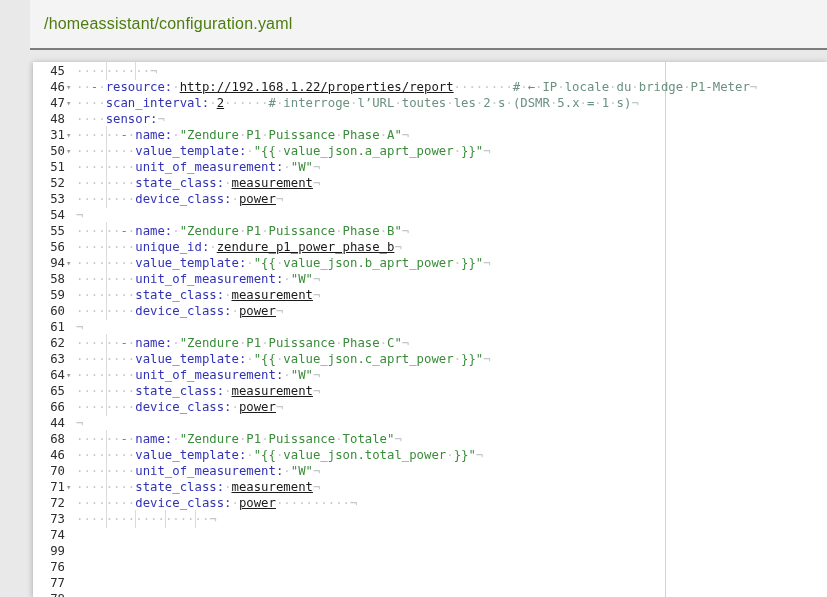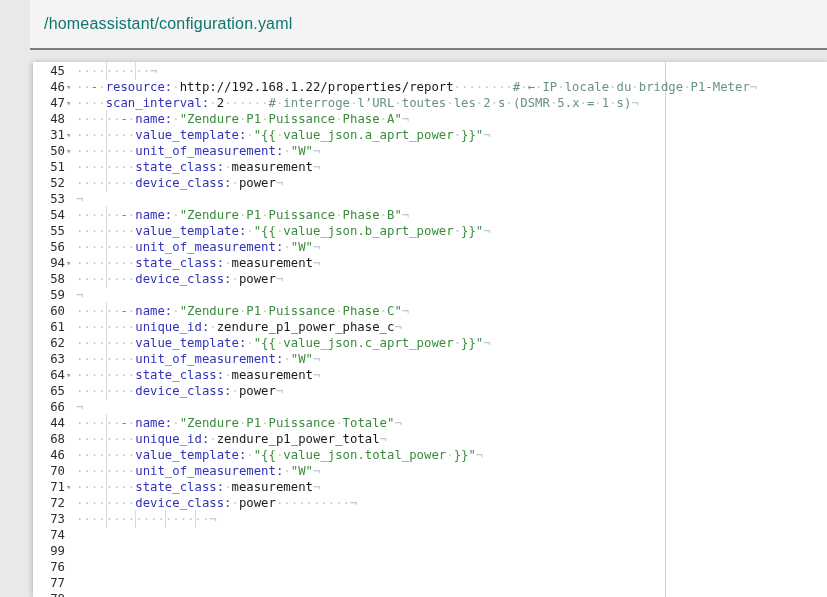--- a/index.html
+++ b/index.html
@@ -9,21 +9,21 @@
     font-family:"Liberation Sans",sans-serif;
   }
   
   .header{
     position:absolute;left:30px;top:0;right:0;height:50px;
     background:var(--c-headerbg,#f4f4f4);
     border-bottom:2px solid var(--c-headerborder,#7d7d7d);
     display:flex;align-items:center;padding-left:14px;box-sizing:border-box;
   }
   .header .path{
-    font-size:16px;color:#0f766e;letter-spacing:.2px;
+    font-size:16px;color:#4d7c0f;letter-spacing:.2px;
   }
   
   .editor{
     position:absolute;left:25px;top:62px;right:0;bottom:0;
     background:var(--c-editorbg,#ffffff);
     box-shadow:0 1px 6px rgba(0,0,0,.30);
     overflow:hidden;
     font-family:"DejaVu Sans Mono","Liberation Mono",monospace;
     font-size:12.3px;
     margin-left:8px;
@@ -49,21 +49,21 @@
   .c-row{
     height:16px;line-height:16px;white-space:pre;color:var(--c-plain,#1a1a1a);
   }
   .ws,.eol{color:var(--c-ws,#c2c8ce);}
   .iw{color:var(--c-ws,#c2c8ce);position:relative;display:inline-block;}
   .iw.g::before{
     content:"";position:absolute;left:0;top:-1px;bottom:-1px;
     border-left:1px solid var(--c-guide,#d8dbde);
   }
   .tk{color:var(--c-key,#3232b8);}
-  .tv{color:var(--c-plain,#1a1a1a);}
+  .tv{color:var(--c-plain,#1a1a1a);text-decoration:underline;}
   .ts{color:var(--c-str,#3a8c3a);}
   .tc{color:var(--c-com,#6b9180);}
   .td{color:var(--c-dash,#bb55c8);}
 </style>
 </head>
 <body style="--c-page: #e9e9e9; --c-headerbg: #f4f4f4; --c-headerborder: #7d7d7d; --c-editorbg: #ffffff; --c-margin: #d2d2d2; --c-num: #2d2d2d; --c-fold: #8fa0aa; --c-key: #3232b8; --c-plain: #1a1a1a; --c-str: #3a8c3a; --c-com: #6b9180; --c-dash: #bb55c8; --c-ws: #c2c8ce; --c-guide: #d8dbde;">
 
 <div class="header">
   <span class="path">/homeassistant/configuration.yaml</span>
 </div>
@@ -103,41 +103,41 @@
       <div class="g-row"><span>74</span></div>
       <div class="g-row"><span>99</span></div>
       <div class="g-row"><span>76</span></div>
       <div class="g-row"><span>77</span></div>
       <div class="g-row"><span>78</span></div>
     </div>
   <div class="code">
       <div class="c-row"><span class="iw">····</span><span class="iw g">····</span><span class="iw g">··</span><span class="eol">¬</span></div>
       <div class="c-row"><span class="iw">··</span><span class="td">-</span><span class="ws">·</span><span class="tk">resource:</span><span class="ws">·</span><span class="tv">http://192.168.1.22/properties/report</span><span class="ws">········</span><span class="tc">#</span><span class="ws">·</span><span class="tc">←</span><span class="ws">·</span><span class="tc">IP</span><span class="ws">·</span><span class="tc">locale</span><span class="ws">·</span><span class="tc">du</span><span class="ws">·</span><span class="tc">bridge</span><span class="ws">·</span><span class="tc">P1-Meter</span><span class="eol">¬</span></div>
       <div class="c-row"><span class="iw">····</span><span class="tk">scan_interval:</span><span class="ws">·</span><span class="tv">2</span><span class="ws">······</span><span class="tc">#</span><span class="ws">·</span><span class="tc">interroge</span><span class="ws">·</span><span class="tc">l’URL</span><span class="ws">·</span><span class="tc">toutes</span><span class="ws">·</span><span class="tc">les</span><span class="ws">·</span><span class="tc">2</span><span class="ws">·</span><span class="tc">s</span><span class="ws">·</span><span class="tc">(DSMR</span><span class="ws">·</span><span class="tc">5.x</span><span class="ws">·</span><span class="tc">=</span><span class="ws">·</span><span class="tc">1</span><span class="ws">·</span><span class="tc">s)</span><span class="eol">¬</span></div>
+      <div class="c-row"><span class="iw">····</span><span class="tk">sensor:</span><span class="eol">¬</span></div>
       <div class="c-row"><span class="iw">····</span><span class="iw g">··</span><span class="td">-</span><span class="ws">·</span><span class="tk">name:</span><span class="ws">·</span><span class="ts">"Zendure</span><span class="ws">·</span><span class="ts">P1</span><span class="ws">·</span><span class="ts">Puissance</span><span class="ws">·</span><span class="ts">Phase</span><span class="ws">·</span><span class="ts">A"</span><span class="eol">¬</span></div>
       <div class="c-row"><span class="iw">····</span><span class="iw g">····</span><span class="tk">value_template:</span><span class="ws">·</span><span class="ts">"{{</span><span class="ws">·</span><span class="ts">value_json.a_aprt_power</span><span class="ws">·</span><span class="ts">}}"</span><span class="eol">¬</span></div>
       <div class="c-row"><span class="iw">····</span><span class="iw g">····</span><span class="tk">unit_of_measurement:</span><span class="ws">·</span><span class="ts">"W"</span><span class="eol">¬</span></div>
       <div class="c-row"><span class="iw">····</span><span class="iw g">····</span><span class="tk">state_class:</span><span class="ws">·</span><span class="tv">measurement</span><span class="eol">¬</span></div>
       <div class="c-row"><span class="iw">····</span><span class="iw g">····</span><span class="tk">device_class:</span><span class="ws">·</span><span class="tv">power</span><span class="eol">¬</span></div>
       <div class="c-row"><span class="eol">¬</span></div>
       <div class="c-row"><span class="iw">····</span><span class="iw g">··</span><span class="td">-</span><span class="ws">·</span><span class="tk">name:</span><span class="ws">·</span><span class="ts">"Zendure</span><span class="ws">·</span><span class="ts">P1</span><span class="ws">·</span><span class="ts">Puissance</span><span class="ws">·</span><span class="ts">Phase</span><span class="ws">·</span><span class="ts">B"</span><span class="eol">¬</span></div>
+      <div class="c-row"><span class="iw">····</span><span class="iw g">····</span><span class="tk">unique_id:</span><span class="ws">·</span><span class="tv">zendure_p1_power_phase_b</span><span class="eol">¬</span></div>
       <div class="c-row"><span class="iw">····</span><span class="iw g">····</span><span class="tk">value_template:</span><span class="ws">·</span><span class="ts">"{{</span><span class="ws">·</span><span class="ts">value_json.b_aprt_power</span><span class="ws">·</span><span class="ts">}}"</span><span class="eol">¬</span></div>
       <div class="c-row"><span class="iw">····</span><span class="iw g">····</span><span class="tk">unit_of_measurement:</span><span class="ws">·</span><span class="ts">"W"</span><span class="eol">¬</span></div>
       <div class="c-row"><span class="iw">····</span><span class="iw g">····</span><span class="tk">state_class:</span><span class="ws">·</span><span class="tv">measurement</span><span class="eol">¬</span></div>
       <div class="c-row"><span class="iw">····</span><span class="iw g">····</span><span class="tk">device_class:</span><span class="ws">·</span><span class="tv">power</span><span class="eol">¬</span></div>
       <div class="c-row"><span class="eol">¬</span></div>
       <div class="c-row"><span class="iw">····</span><span class="iw g">··</span><span class="td">-</span><span class="ws">·</span><span class="tk">name:</span><span class="ws">·</span><span class="ts">"Zendure</span><span class="ws">·</span><span class="ts">P1</span><span class="ws">·</span><span class="ts">Puissance</span><span class="ws">·</span><span class="ts">Phase</span><span class="ws">·</span><span class="ts">C"</span><span class="eol">¬</span></div>
-      <div class="c-row"><span class="iw">····</span><span class="iw g">····</span><span class="tk">unique_id:</span><span class="ws">·</span><span class="tv">zendure_p1_power_phase_c</span><span class="eol">¬</span></div>
       <div class="c-row"><span class="iw">····</span><span class="iw g">····</span><span class="tk">value_template:</span><span class="ws">·</span><span class="ts">"{{</span><span class="ws">·</span><span class="ts">value_json.c_aprt_power</span><span class="ws">·</span><span class="ts">}}"</span><span class="eol">¬</span></div>
       <div class="c-row"><span class="iw">····</span><span class="iw g">····</span><span class="tk">unit_of_measurement:</span><span class="ws">·</span><span class="ts">"W"</span><span class="eol">¬</span></div>
       <div class="c-row"><span class="iw">····</span><span class="iw g">····</span><span class="tk">state_class:</span><span class="ws">·</span><span class="tv">measurement</span><span class="eol">¬</span></div>
       <div class="c-row"><span class="iw">····</span><span class="iw g">····</span><span class="tk">device_class:</span><span class="ws">·</span><span class="tv">power</span><span class="eol">¬</span></div>
       <div class="c-row"><span class="eol">¬</span></div>
       <div class="c-row"><span class="iw">····</span><span class="iw g">··</span><span class="td">-</span><span class="ws">·</span><span class="tk">name:</span><span class="ws">·</span><span class="ts">"Zendure</span><span class="ws">·</span><span class="ts">P1</span><span class="ws">·</span><span class="ts">Puissance</span><span class="ws">·</span><span class="ts">Totale"</span><span class="eol">¬</span></div>
-      <div class="c-row"><span class="iw">····</span><span class="iw g">····</span><span class="tk">unique_id:</span><span class="ws">·</span><span class="tv">zendure_p1_power_total</span><span class="eol">¬</span></div>
       <div class="c-row"><span class="iw">····</span><span class="iw g">····</span><span class="tk">value_template:</span><span class="ws">·</span><span class="ts">"{{</span><span class="ws">·</span><span class="ts">value_json.total_power</span><span class="ws">·</span><span class="ts">}}"</span><span class="eol">¬</span></div>
       <div class="c-row"><span class="iw">····</span><span class="iw g">····</span><span class="tk">unit_of_measurement:</span><span class="ws">·</span><span class="ts">"W"</span><span class="eol">¬</span></div>
       <div class="c-row"><span class="iw">····</span><span class="iw g">····</span><span class="tk">state_class:</span><span class="ws">·</span><span class="tv">measurement</span><span class="eol">¬</span></div>
       <div class="c-row"><span class="iw">····</span><span class="iw g">····</span><span class="tk">device_class:</span><span class="ws">·</span><span class="tv">power</span><span class="ws">··········</span><span class="eol">¬</span></div>
       <div class="c-row"><span class="iw">····</span><span class="iw g">····</span><span class="iw g">····</span><span class="iw g">····</span><span class="iw g">··</span><span class="eol">¬</span></div>
       <div class="c-row"></div>
     </div>
 </div>
 
 </body></html>

